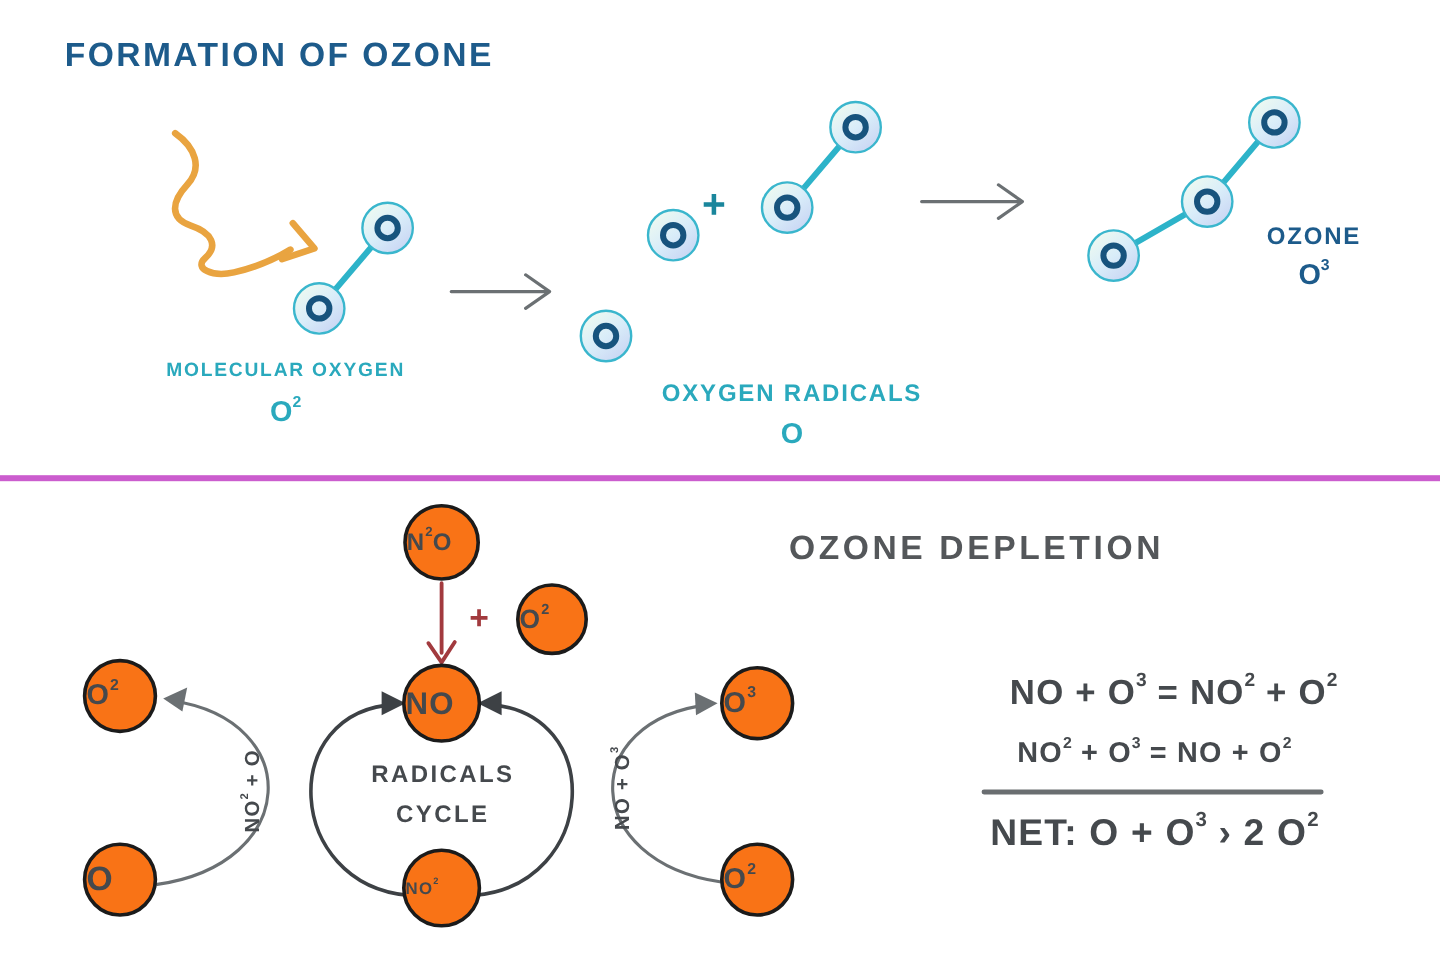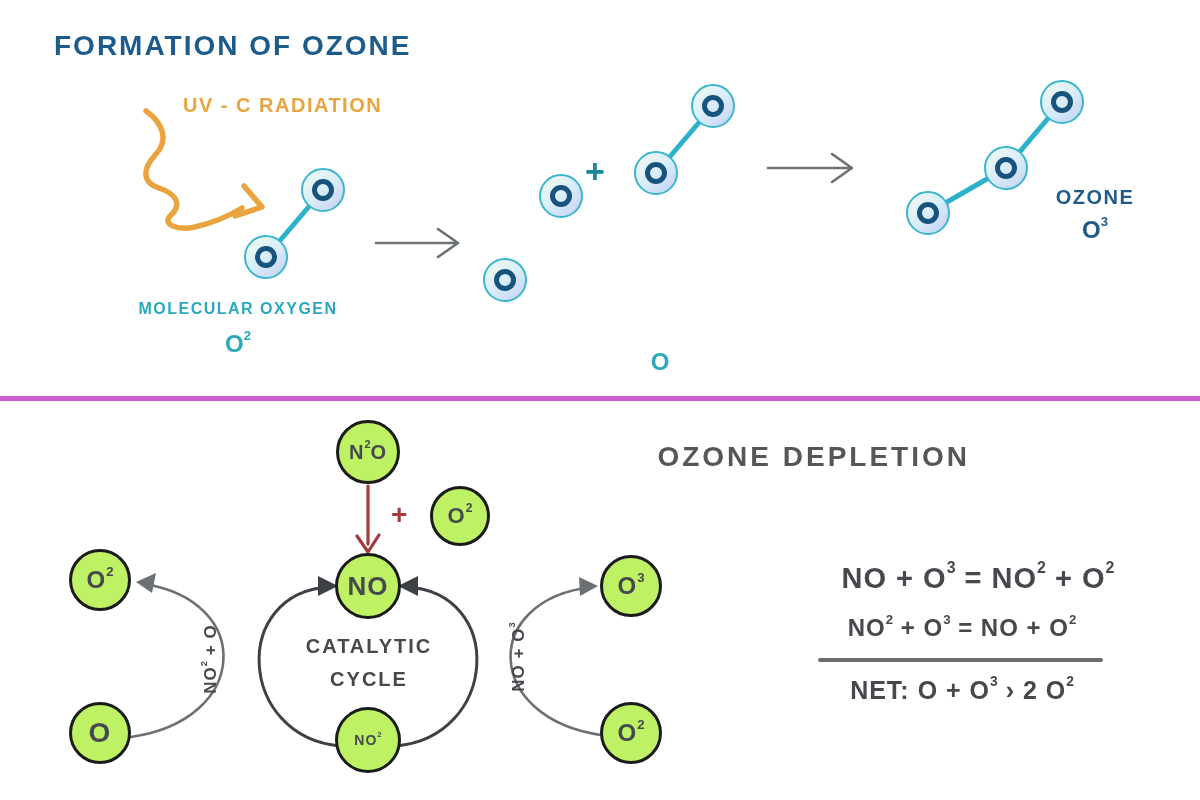--- a/index.html
+++ b/index.html
@@ -15,22 +15,22 @@
   .gray { color:#45494d; }
   sup { font-size:0.55em; position:relative; top:-0.25em; font-weight:bold; letter-spacing:0; }
   .atom {
     position:absolute; width:44px; height:44px; border-radius:50%;
     border:2px solid #3ab6cd; box-sizing:border-box;
     background:linear-gradient(140deg,#f0fbf0 5%,#d9edf9 50%,#c7d3f3 95%);
     display:flex; align-items:center; justify-content:center;
   }
   .atom-core { width:12px; height:12px; border:5px solid #17537d; border-radius:50%; }
   .node {
-    position:absolute; border-radius:50%; background:#bef264; border:3px solid #1b1b1b;
-    box-sizing:border-box; display:flex; align-items:center; justify-content:center;
+    position:absolute; border-radius:50%; background:#f97316; border:3px solid #1b1b1b;
+    box-sizing:border-box; display:flex; align-items:center; 
     color:#45494d; font-weight:bold; letter-spacing:1px;
   }
   .hdiv { position:absolute; }
   .rot { transform:rotate(-90deg); transform-origin:center; }
 </style>
 </head>
 <body>
 
 <div class="canvas">
 
@@ -54,21 +54,20 @@
     <polygon points="418,576 398,586 418,596" fill="#3d4145"></polygon>
 
     <path d="M 131 737 C 250 720, 254 601, 144 584" stroke="#6b7073" stroke-width="2.6" fill="none" stroke-linecap="round"></path>
     <polygon points="136,582 156,573 152,593" fill="#6b7073"></polygon>
     <path d="M 601 735 C 484 718, 480 600, 592 587" stroke="#6b7073" stroke-width="2.6" fill="none" stroke-linecap="round"></path>
     <polygon points="598,586 579,577 580,596" fill="#6b7073"></polygon>
   </svg>
 
   <div class="lbl blue" style="left:54px;top:30px;font-size:28px;letter-spacing:2px;">FORMATION OF OZONE</div>
 
-  <div class="lbl" style="left:183px;top:94px;font-size:20px;letter-spacing:1.5px;color:#e9a440;">UV - C RADIATION</div>
 
   <div class="atom" style="left:301px;top:168px;">
       <div class="atom-core"></div>
     </div>
   <div class="atom" style="left:244px;top:235px;">
       <div class="atom-core"></div>
     </div>
 
   <div class="atom" style="left:539px;top:174px;">
       <div class="atom-core"></div>
@@ -92,20 +91,21 @@
   <div class="atom" style="left:984px;top:146px;">
       <div class="atom-core"></div>
     </div>
   <div class="atom" style="left:1040px;top:80px;">
       <div class="atom-core"></div>
     </div>
 
   <div class="lbl teal center" style="left:88px;top:300px;width:300px;font-size:16px;letter-spacing:1.5px;">MOLECULAR OXYGEN</div>
   <div class="lbl teal center" style="left:88px;top:330px;width:300px;font-size:24px;"><span>O</span><sup>2</sup></div>
 
+  <div class="lbl teal center" style="left:510px;top:317px;width:300px;font-size:20px;letter-spacing:1.5px;">OXYGEN RADICALS</div>
   <div class="lbl teal center" style="left:510px;top:348px;width:300px;font-size:24px;"><span>O</span><sup></sup></div>
 
   <div class="lbl blue center" style="left:1020px;top:186px;width:150px;font-size:20px;letter-spacing:1.5px;">OZONE</div>
   <div class="lbl blue center" style="left:1020px;top:216px;width:150px;font-size:24px;"><span>O</span><sup>3</sup></div>
 
   <div class="hdiv" style="left:0;top:396px;width:1200px;height:5px;background:#cb5dce;"></div>
 
   <div class="lbl center" style="left:650px;top:441px;width:320px;font-size:28px;letter-spacing:3px;color:#54575a;text-align:right;">OZONE DEPLETION</div>
 
   <div class="node" style="left:336px;top:420px;width:64px;height:64px;font-size:20px;">
@@ -135,28 +135,28 @@
     </div>
 
   <div class="node" style="left:600px;top:555px;width:62px;height:62px;font-size:24px;">
       <span><span>O</span><sup>3</sup></span>
     </div>
 
   <div class="node" style="left:600px;top:702px;width:62px;height:62px;font-size:24px;">
       <span><span>O</span><sup>2</sup></span>
     </div>
 
-  <div class="lbl gray center" style="left:290px;top:635px;width:158px;font-size:20px;letter-spacing:2px;">CATALYTIC</div>
+  <div class="lbl gray center" style="left:290px;top:635px;width:158px;font-size:20px;letter-spacing:2px;">RADICALS</div>
   <div class="lbl gray center" style="left:290px;top:668px;width:158px;font-size:20px;letter-spacing:2px;">CYCLE</div>
 
   <div class="lbl gray center rot" style="left:151px;top:649px;width:120px;font-size:17px;letter-spacing:1px;"><span>NO</span><sup>2</sup><span> + O</span></div>
 
   <div class="lbl gray center rot" style="left:459px;top:647px;width:120px;font-size:17px;letter-spacing:1px;"><span>NO + O</span><sup>3</sup><span></span></div>
 
   <div class="lbl gray center" style="left:828px;top:562px;width:300px;font-size:29px;letter-spacing:1px;"><span>NO + O</span><sup>3</sup><span> = NO</span><sup>2</sup><span> + O</span><sup>2</sup></div>
 
   <div class="lbl gray center" style="left:812px;top:614px;width:300px;font-size:24px;letter-spacing:1px;"><span>NO</span><sup>2</sup><span> + O</span><sup>3</sup><span> = NO + O</span><sup>2</sup></div>
 
   <div class="hdiv" style="left:818px;top:658px;width:285px;height:4px;background:#6a6e71;border-radius:2px;"></div>
 
-  <div class="lbl gray center" style="left:812px;top:676px;width:300px;font-size:25px;letter-spacing:1px;"><span>NET: O + O</span><sup>3</sup><span> › 2 O</span><sup>2</sup><span></span><sup></sup></div>
+  <div class="lbl gray center" style="left:812px;top:676px;width:300px;font-size:31px;letter-spacing:1px;"><span>NET: O + O</span><sup>3</sup><span> › 2 O</span><sup>2</sup><span></span><sup></sup></div>
 
 </div>
 
 </body></html>

